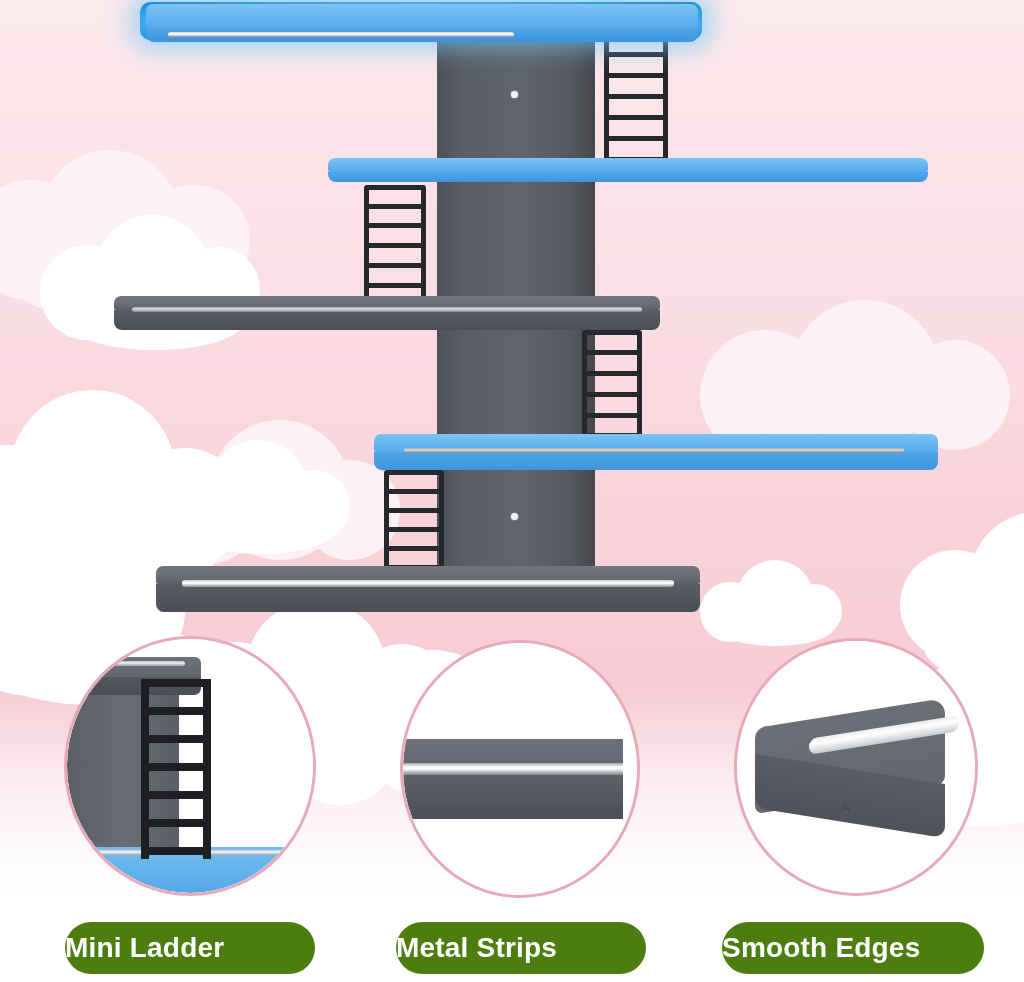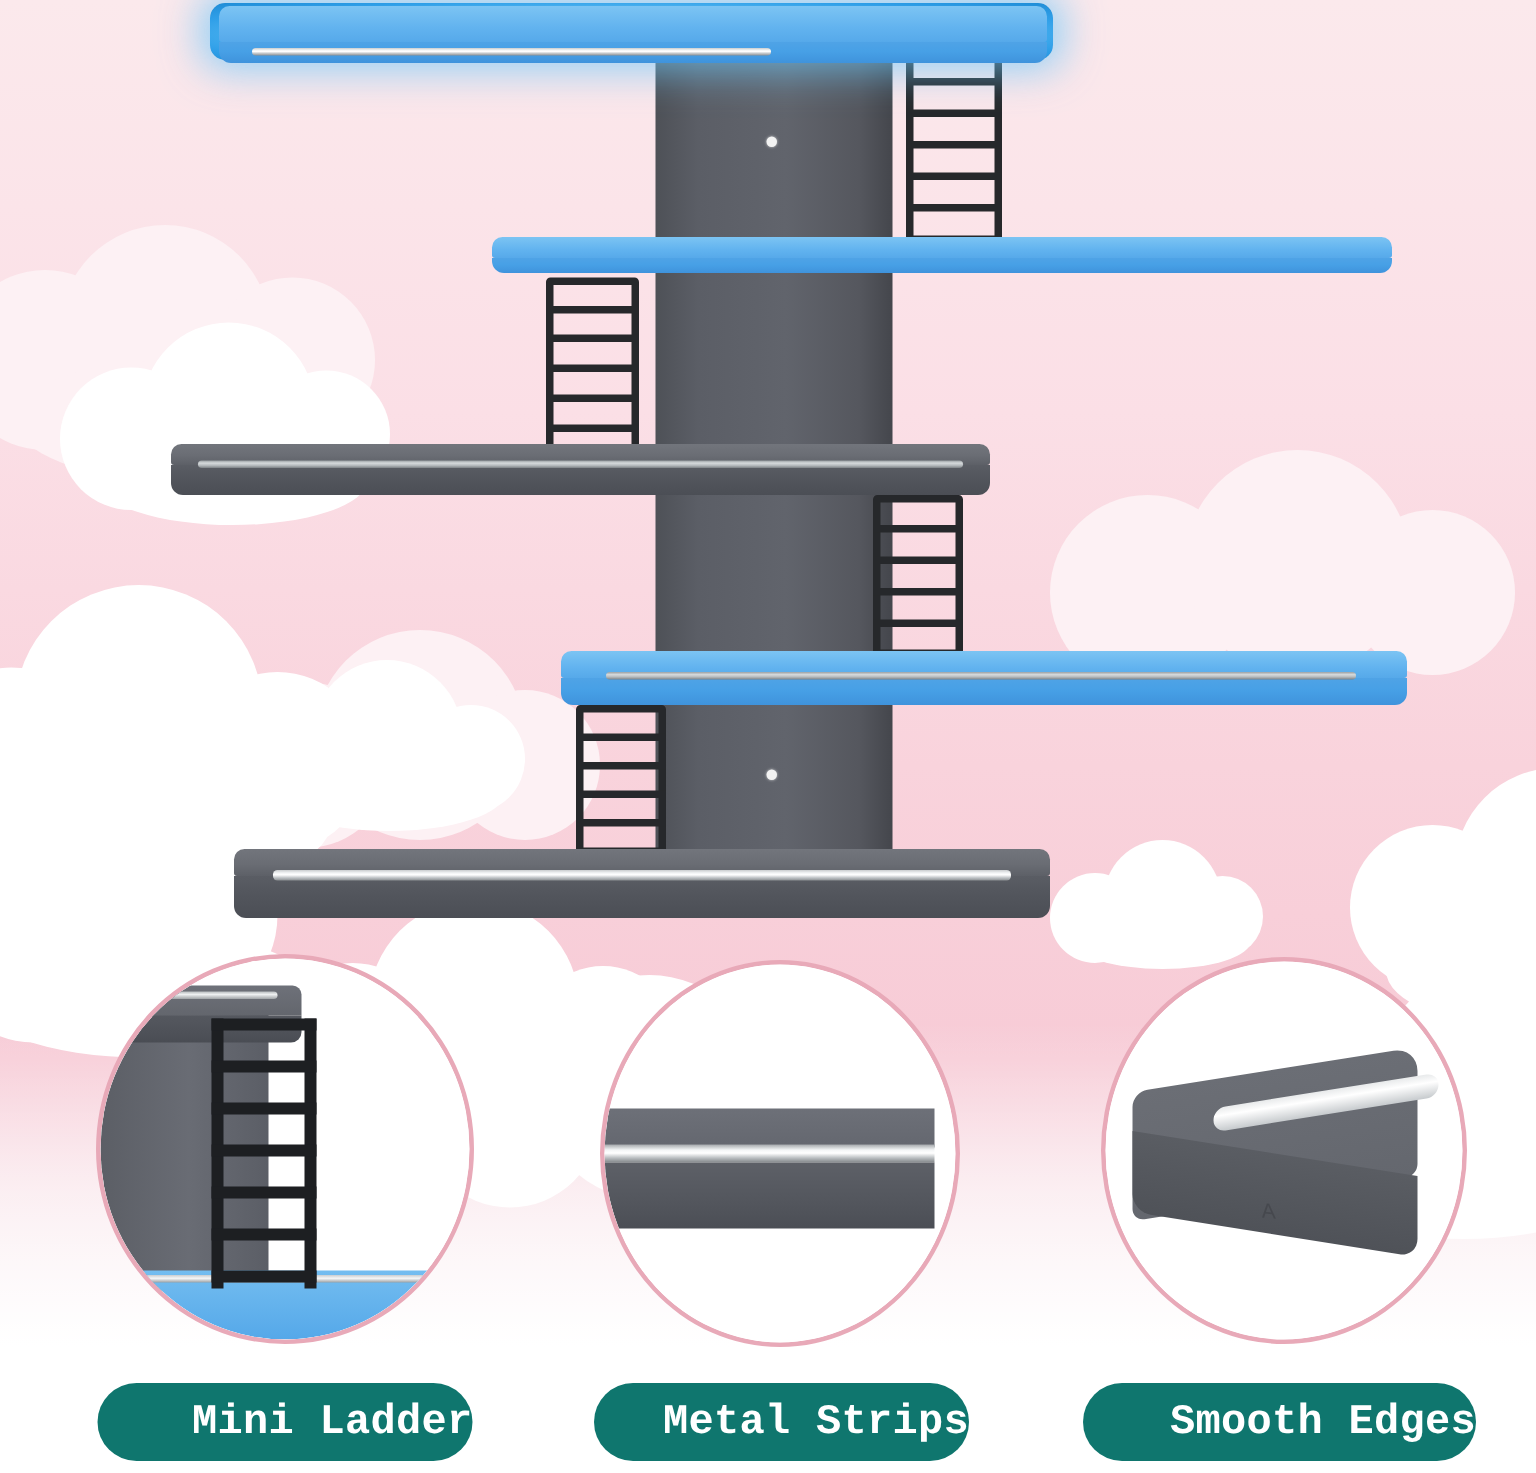--- a/index.html
+++ b/index.html
@@ -254,29 +254,28 @@
     font-size: 14px;
     color: rgba(60,62,68,0.55);
     transform: skewY(9deg) rotate(-4deg);
   }
 
   
   .pill {
     position: absolute;
     display: flex;
     align-items: center;
-    justify-content: flex-end;
-    background: #0f766e;
+    justify-content: flex-start;
+    background: #4d7c0f;
     border-radius: 26px;
     color: #ffffff;
     font-size: 28px;
     font-weight: 600;
     letter-spacing: 0.2px;
     white-space: nowrap;
-    font-family: Liberation Mono, monospace;
   }
 </style>
 </head>
 <body>
 
 <div id="stage">
 
   <div class="bg-sky"></div>
 
   <div class="cloud soft" style="left:-30px; top:140px;">

